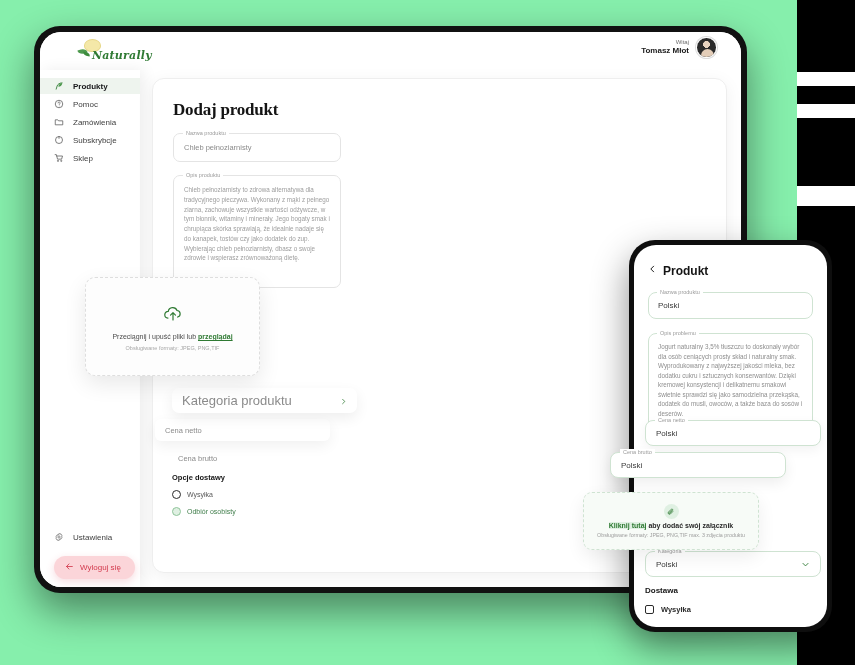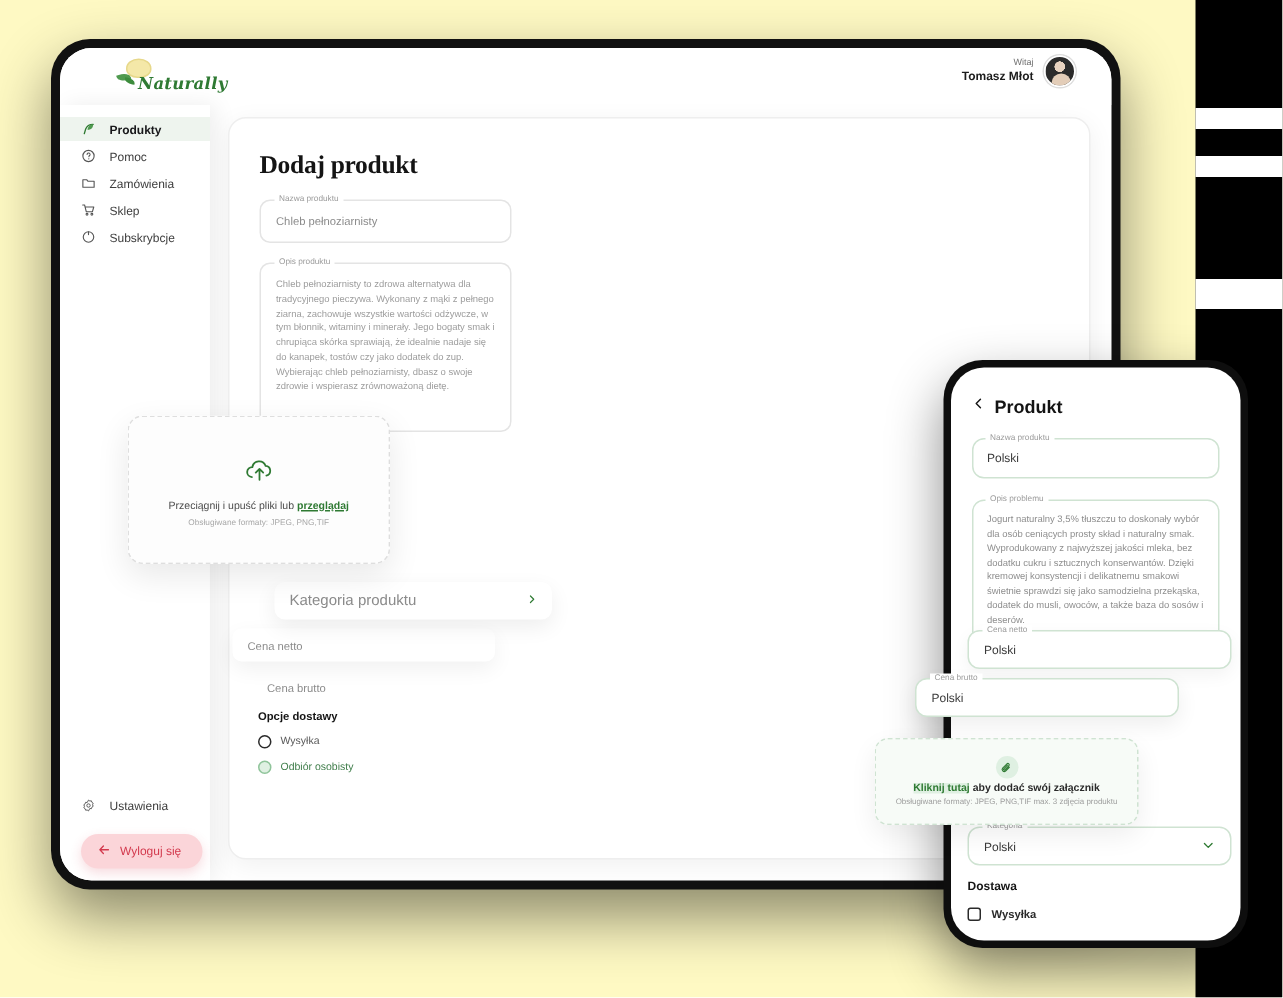--- a/index.html
+++ b/index.html
@@ -2,21 +2,21 @@
 <html><head>
 <meta charset="utf-8">
 <style>
   * { box-sizing: border-box; margin: 0; padding: 0; }
   html, body {
     width: 855px; height: 665px;
     background: #ffffff;
     font-family: "Liberation Sans", sans-serif;
     overflow: hidden;
   }
-  .stage { position: relative; width: 855px; height: 665px; background:#fef9c3; }
+  .stage { position: relative; width: 855px; height: 665px; background:#86efac; }
 
   
   .edge-black {
     position:absolute; right:0; top:0; width:58px; height:665px;
     background:#000;
   }
   .edge-bar { position:absolute; right:0; background:#fff; width:58px; }
   .eb1 { top:72px; height:14px; }
   .eb2 { top:104px; height:14px; }
   .eb3 { top:186px; height:20px; }
@@ -127,24 +127,24 @@
     box-shadow:0 8px 22px rgba(0,0,0,.09);
     display:flex; flex-direction:column; align-items:center; justify-content:center;
     gap:5px; z-index:6;
   }
   .upload-txt { font-size:7px; color:#4b4b4b; }
   .upload-txt .hl { color:#2f7a33; font-weight:700; text-decoration:underline; }
   .upload-sub { font-size:5.5px; color:#a8a8a8; }
 
   
   .row-category {
-    position:absolute; left:183px; top:388px; width:185px; height:25px;
+    position:absolute; left:172px; top:388px; width:185px; height:25px;
     background:#fff; border-radius:7px; box-shadow:0 5px 14px rgba(0,0,0,.07);
     display:flex; align-items:center; justify-content:space-between;
-    padding:0 10px; font-size:10px; color:#8b8b8b; z-index:5;
+    padding:0 10px; font-size:13px; color:#8b8b8b; z-index:5;
   }
   .row-net {
     position:absolute; left:155px; top:419px; width:175px; height:22px;
     background:#fff; border-radius:6px; box-shadow:0 5px 14px rgba(0,0,0,.06);
     display:flex; align-items:center; padding:0 10px;
     font-size:7.5px; color:#8b8b8b; z-index:4;
   }
   .row-gross {
     position:absolute; left:168px; top:448px; width:165px; height:21px;
     background:#fff; border-radius:6px;
@@ -290,36 +290,36 @@
             <svg width="10" height="10" viewBox="0 0 16 16">
                 <path d="M2 4.5h4l1.3 1.6H14v6.4H2z" stroke="#555" stroke-width="1.2" fill="none" stroke-linejoin="round"></path>
               </svg>
           </span>
           <span>Zamówienia</span>
         </div>
 
         <div class="nav-item">
           <span class="nav-ico">
             <svg width="10" height="10" viewBox="0 0 16 16">
+                <circle cx="8" cy="8" r="5.6" stroke="#555" stroke-width="1.2" fill="none"></circle>
+                <path d="M8 2.4v3" stroke="#555" stroke-width="1.2" stroke-linecap="round"></path>
+              </svg>
+          </span>
+          <span>Subskrybcje</span>
+        </div>
+
+        <div class="nav-item">
+          <span class="nav-ico">
+            <svg width="10" height="10" viewBox="0 0 16 16">
                 <path d="M1.8 2.6h2l1.8 7.2h6.6l1.4-5H4.4" stroke="#555" stroke-width="1.2" fill="none" stroke-linecap="round" stroke-linejoin="round"></path>
                 <circle cx="6.4" cy="12.6" r="1" stroke="#555" stroke-width="1.1" fill="none"></circle>
                 <circle cx="11.6" cy="12.6" r="1" stroke="#555" stroke-width="1.1" fill="none"></circle>
               </svg>
           </span>
           <span>Sklep</span>
-        </div>
-
-        <div class="nav-item">
-          <span class="nav-ico">
-            <svg width="10" height="10" viewBox="0 0 16 16">
-                <circle cx="8" cy="8" r="5.6" stroke="#555" stroke-width="1.2" fill="none"></circle>
-                <path d="M8 2.4v3" stroke="#555" stroke-width="1.2" stroke-linecap="round"></path>
-              </svg>
-          </span>
-          <span>Subskrybcje</span>
         </div>
 
         <div class="bottom-nav">
           <div class="nav-item">
             <span class="nav-ico">
               <svg width="10" height="10" viewBox="0 0 16 16">
                   <path d="M8 2.2l1.4 1 1.7-.2.5 1.6 1.4 1-.7 1.6.7 1.6-1.4 1-.5 1.6-1.7-.2L8 13.8l-1.4-1-1.7.2-.5-1.6-1.4-1 .7-1.6-.7-1.6 1.4-1 .5-1.6 1.7.2z" stroke="#555" stroke-width="1" fill="none" stroke-linejoin="round"></path>
                   <circle cx="8" cy="8" r="1.8" stroke="#555" stroke-width="1" fill="none"></circle>
                 </svg>
             </span>

